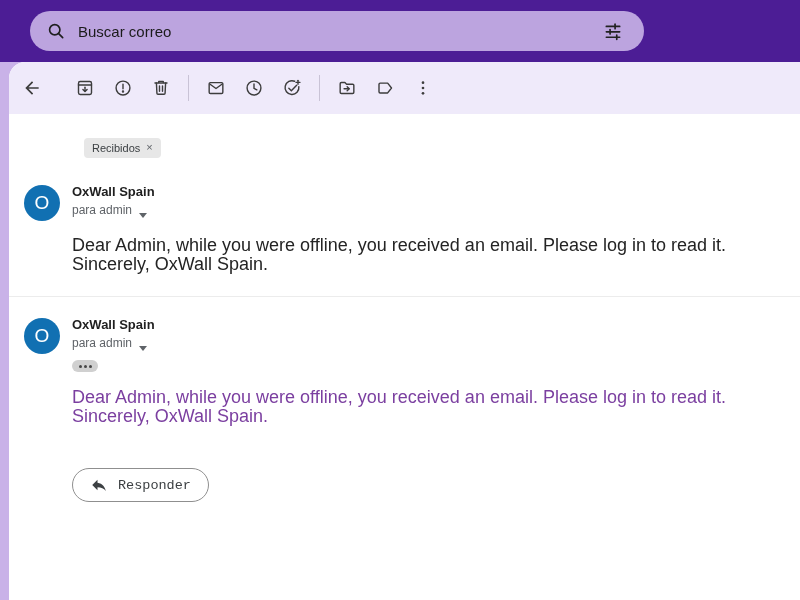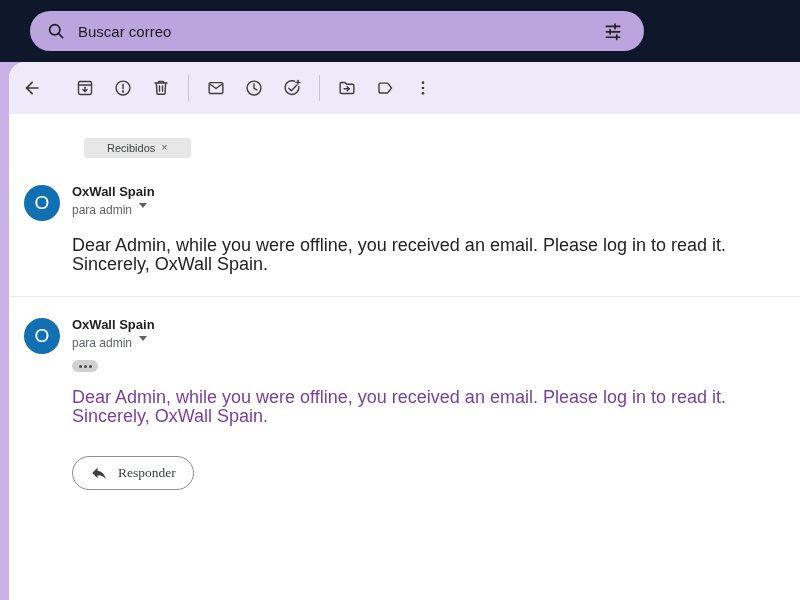--- a/index.html
+++ b/index.html
@@ -1,20 +1,20 @@
 <!DOCTYPE html>
 <html><head>
 <meta charset="utf-8">
 <style>
   * { margin:0; padding:0; box-sizing:border-box; }
   html,body { width:800px; height:600px; overflow:hidden; }
   body { font-family:"Liberation Sans", sans-serif; background:#c9b2e8; position:relative; }
 
   
-  .search-band { position:absolute; left:0; top:0; width:800px; height:62px; background:#0f172a; }
+  .search-band { position:absolute; left:0; top:0; width:800px; height:62px; background:#4c1d95; }
   .search-pill {
     position:absolute; left:30px; top:11px; width:614px; height:40px;
     background:#bca4df; border-radius:20px; display:flex; align-items:center; padding:0 14px;
   }
   .search-pill .magnifier { width:20px; height:20px; margin-left:2px; flex:0 0 auto; color:#1f1f1f; }
   .search-input {
     border:none; outline:none; background:transparent; flex:1;
     font-family:"Liberation Sans", sans-serif; font-size:15px; color:#1b1b1b; margin-left:12px;
   }
   .search-input::placeholder { color:#1b1b1b; opacity:1; }
@@ -37,52 +37,52 @@
     cursor:pointer; color:#3d3d3d; flex:0 0 auto;
   }
   .tb-btn svg { width:20px; height:20px; }
   .tb-gap { width:15px; flex:0 0 auto; }
   .tb-divider { width:1px; height:26px; background:#c9c3d6; margin:0 8px; flex:0 0 auto; }
 
   
   .subject-row { margin:24px 24px 0 63px; display:flex; align-items:center; }
   .subject { font-size:21px; font-weight:400; color:#1f1f1f; letter-spacing:-0.2px; }
   .label-chip {
-    margin-left:12px; background:#e7e7e7; border-radius:4px; padding:4px 23px;
+    margin-left:12px; background:#e7e7e7; border-radius:4px; padding:4px 8px;
     font-size:11px; color:#3c4043; display:inline-flex; align-items:flex-start; cursor:default;
   }
   .label-chip .chip-x { margin-left:6px; color:#5f6368; font-size:11px; cursor:pointer; line-height:1; }
 
   
   .message { position:relative; padding-left:63px; padding-right:30px; }
   .msg-1 { margin-top:26px; padding-bottom:22px; border-bottom:1px solid #ececec; }
   .msg-2 { margin-top:20px; }
   .avatar {
     position:absolute; left:15px; top:1px; width:36px; height:36px; border-radius:50%;
     background:#1170b2; color:#ffffff; font-size:19px; font-weight:400;
     display:flex; align-items:center; justify-content:center; cursor:pointer;
   }
   .sender { font-size:13px; font-weight:bold; color:#1f1f1f; line-height:16px; }
-  .meta { margin-top:3px; font-size:12px; color:#5f6368; line-height:15px; display:flex; align-items:flex-start; cursor:pointer; width:fit-content; }
+  .meta { margin-top:3px; font-size:12px; color:#5f6368; line-height:15px; display:flex; align-items:flex-end; cursor:pointer; width:fit-content; }
   .meta .caret { width:0; height:0; border-left:4px solid transparent; border-right:4px solid transparent; border-top:5px solid #5f6368; margin-left:7px; }
   .body-text { margin-top:18px; font-size:18px; color:#242424; line-height:19px; }
   .quoted { color:#7b3fa0; }
   .trim-pill {
     margin-top:9px; width:26px; height:12px; border-radius:6px; background:#d0d0d0;
     display:flex; align-items:center; justify-content:center; gap:2px; cursor:pointer;
   }
   .trim-pill i { width:3px; height:3px; border-radius:50%; background:#474747; }
   .msg-2 .body-text { margin-top:16px; }
 
   
   .actions { margin:30px 0 0 63px; display:flex; gap:10px; }
   .action-btn {
     height:34px; border:1px solid #8f8f8f; border-radius:17px; background:#ffffff;
     display:inline-flex; align-items:center; padding:6px 17px; cursor:pointer;
-    font-family:Liberation Serif, serif; font-size:13.5px; color:#3c4043;
+    font-family:Liberation Mono, monospace; font-size:13.5px; color:#3c4043;margin-top:12px;
   }
   .action-btn svg { width:18px; height:18px; margin-right:10px; fill:#3c4043; }
 </style>
 </head>
 <body>
 
 <div class="search-band">
   <div class="search-pill">
     <svg class="magnifier" viewBox="0 0 24 24" fill="none" stroke="currentColor" stroke-width="2" stroke-linecap="round">
       <circle cx="10.5" cy="10.5" r="6.2"></circle>

